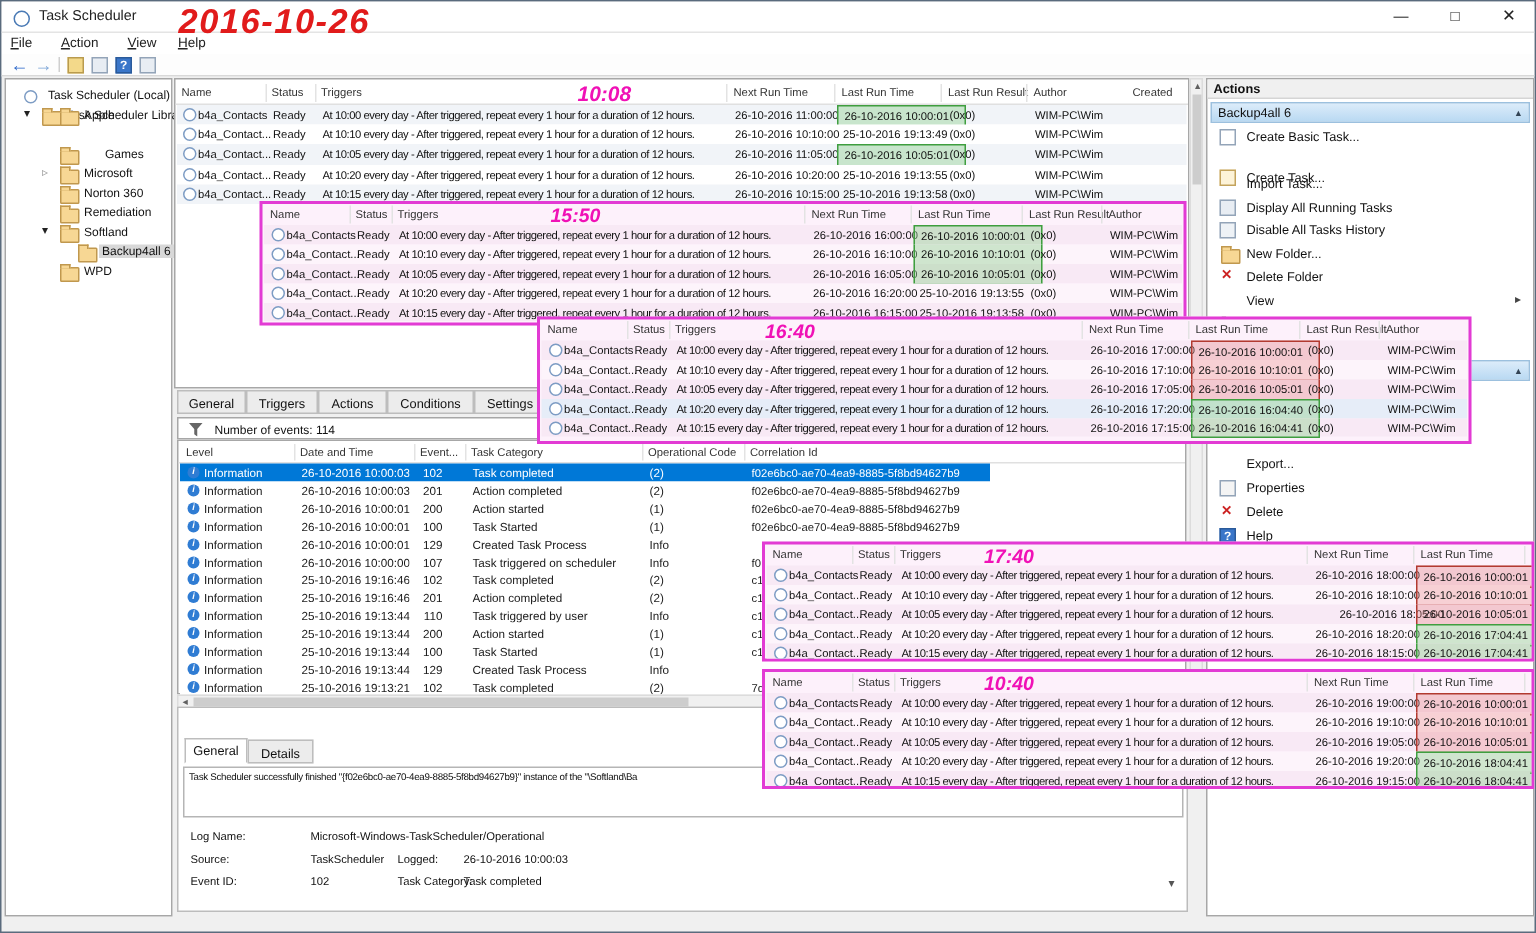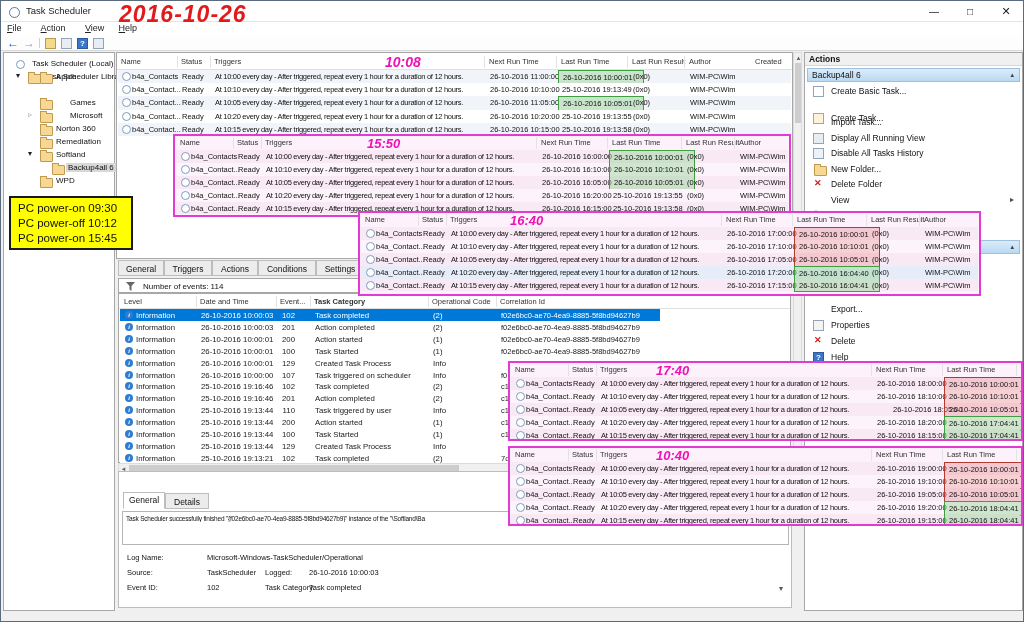--- a/index.html
+++ b/index.html
@@ -73,21 +73,21 @@
         <div class="folder" style="left: 36px; top: 4px;"></div>
         <div class="abs" style="left: 50px; top: 2px; font-size: 8px; white-space: nowrap; background: transparent; padding: 0px 2px;">Apple</div>
       </div>
       <div class="abs" style="left: 0px; top: 43px; width: 110px; height: 13px;">
         <div class="folder" style="left: 36px; top: 4px;"></div>
         <div class="abs" style="left: 50px; top: 2px; font-size: 8px; white-space: nowrap; background: transparent; padding: 0px 16px;">Games</div>
       </div>
       <div class="abs" style="left: 0px; top: 56px; width: 110px; height: 13px;">
         <div class="abs" style="left: 24px; top: 1px; font-size: 8px; color: rgb(153, 153, 153);">▹</div>
         <div class="folder" style="left: 36px; top: 4px;"></div>
-        <div class="abs" style="left: 50px; top: 2px; font-size: 8px; white-space: nowrap; background: transparent; padding: 0px 16px;">Microsoft</div>
+        <div class="abs" style="left: 50px; top: 2px; font-size: 8px; white-space: nowrap; background: transparent; padding: 0px 2px;">Microsoft</div>
       </div>
       <div class="abs" style="left: 0px; top: 69px; width: 110px; height: 13px;">
         <div class="folder" style="left: 36px; top: 4px;"></div>
         <div class="abs" style="left: 50px; top: 2px; font-size: 8px; white-space: nowrap; background: transparent; padding: 0px 2px;">Norton 360</div>
       </div>
       <div class="abs" style="left: 0px; top: 82px; width: 110px; height: 13px;">
         <div class="folder" style="left: 36px; top: 4px;"></div>
         <div class="abs" style="left: 50px; top: 2px; font-size: 8px; white-space: nowrap; background: transparent; padding: 0px 2px;">Remediation</div>
       </div>
       <div class="abs" style="left: 0px; top: 95px; width: 110px; height: 13px;">
@@ -191,21 +191,21 @@
     <svg style="position:absolute;left:7px;top:3px;" width="10" height="9">
         <path d="M0 0h9l-3.5 4v5l-2-1.5V4z" fill="#666"></path>
       </svg>
     <span class="abs" style="left:24px;top:3px;font-size:8px;">Number of events: 114</span>
   </div>
 
   <div class="panel" id="histpanel" style="left:117px;top:292px;width:673px;height:170px;">
       <div class="hc" style="left: 5px; top: 3px; font-size: 7.5px;">Level</div>
       <div class="hc" style="left: 81px; top: 3px; font-size: 7.5px;">Date and Time</div>
       <div class="hc" style="left: 161px; top: 3px; font-size: 7.5px; text-align: right;">Event...</div>
-      <div class="hc" style="left: 195px; top: 3px; font-size: 7.5px; font-weight: bold;">Task Category</div>
+      <div class="hc" style="left: 195px; top: 3px; font-size: 7.5px;">Task Category</div>
       <div class="hc" style="left: 313px; top: 3px; font-size: 7.5px;">Operational Code</div>
       <div class="hc" style="left: 381px; top: 3px; font-size: 7.5px;">Correlation Id</div>
       <div class="sep" style="left: 77px; top: 2px; height: 11px;"></div>
       <div class="sep" style="left: 157px; top: 2px; height: 11px;"></div>
       <div class="sep" style="left: 191px; top: 2px; height: 11px;"></div>
       <div class="sep" style="left: 309px; top: 2px; height: 11px;"></div>
       <div class="sep" style="left: 377px; top: 2px; height: 11px;"></div>
       <div class="abs" style="left: 0px; top: 14px; right: 0px; height: 1px; background: rgb(224, 224, 224);"></div>
       <div class="abs" style="left: 1px; top: 15px; width: 540px; height: 11.9px; background: rgb(0, 120, 215); color: rgb(255, 255, 255);">
         <div class="infoic" style="left: 5px; top: 2px;">i</div>
@@ -372,21 +372,21 @@
         </div>
         <div class="abs" style="left: 0px; top: 27px; width: 217px; height: 15px;">
           <div class="ai" style="left: 8px; top: 2px; background: rgb(253, 243, 216); border-color: rgb(195, 163, 92);"></div>
           <div class="abs" style="left: 26px; top: 2px; font-size: 8.5px; white-space: nowrap;">Create Task...</div>
         </div>
         <div class="abs" style="left: 0px; top: 31px; width: 217px; height: 15px;">
           <div class="abs" style="left: 26px; top: 2px; font-size: 8.5px; white-space: nowrap;">Import Task...</div>
         </div>
         <div class="abs" style="left: 0px; top: 46.5px; width: 217px; height: 15px;">
           <div class="ai" style="left: 8px; top: 2px; background: rgb(232, 237, 243);"></div>
-          <div class="abs" style="left: 26px; top: 2px; font-size: 8.5px; white-space: nowrap;">Display All Running View</div>
+          <div class="abs" style="left: 26px; top: 2px; font-size: 8.5px; white-space: nowrap;">Display All Running Tasks</div>
         </div>
         <div class="abs" style="left: 0px; top: 62px; width: 217px; height: 15px;">
           <div class="ai" style="left: 8px; top: 2px; background: rgb(238, 242, 246);"></div>
           <div class="abs" style="left: 26px; top: 2px; font-size: 8.5px; white-space: nowrap;">Disable All Tasks History</div>
         </div>
         <div class="abs" style="left: 0px; top: 77.5px; width: 217px; height: 15px;">
           <div class="folder" style="left: 9px; top: 4px;"></div>
           <div class="abs" style="left: 26px; top: 2px; font-size: 8.5px; white-space: nowrap;">New Folder...</div>
         </div>
         <div class="abs" style="left: 0px; top: 93px; width: 217px; height: 15px;">
@@ -419,25 +419,20 @@
           <div class="abs" style="left: 9px; top: 1px; color: rgb(204, 34, 34); font-weight: bold; font-size: 9px;">✕</div>
           <div class="abs" style="left: 26px; top: 2px; font-size: 8.5px; white-space: nowrap;">Delete</div>
         </div>
         <div class="abs" style="left: 0px; top: 48px; width: 217px; height: 15px;">
           <div class="ai" style="left: 8px; top: 2px; background: rgb(58, 118, 201); border-color: rgb(42, 90, 154); color: rgb(255, 255, 255); font-size: 8px; text-align: center; line-height: 9px; font-weight: bold;">?</div>
           <div class="abs" style="left: 26px; top: 2px; font-size: 8.5px; white-space: nowrap;">Help</div>
         </div>
       </div>
   </div>
 
-  <div class="abs" id="powernote" style="left:8px;top:195px;width:124px;height:54px;background:#ffff00;border:2px solid #1a1a1a;z-index:15;padding:3px 0 0 7px;">
-    <div style="font-size:11.5px;line-height:15px;color:#111;">PC power-on 09:30</div>
-    <div style="font-size:11.5px;line-height:15px;color:#111;">PC power-off 10:12</div>
-    <div style="font-size:11.5px;line-height:15px;color:#111;">PC power-on 15:45</div>
-  </div>
 
   <div id="overlayroot">
       <div class="overlay" style="left: 172px; top: 133px; width: 618px; height: 83px;">
         <div class="hc" style="left: 5px; top: 2px; font-size: 7.5px;">Name</div>
         <div class="hc" style="left: 62px; top: 2px; font-size: 7.5px;">Status</div>
         <div class="hc" style="left: 90px; top: 2px; font-size: 7.5px;">Triggers</div>
         <div class="hc" style="left: 366px; top: 2px; font-size: 7.5px;">Next Run Time</div>
         <div class="hc" style="left: 437px; top: 2px; font-size: 7.5px;">Last Run Time</div>
         <div class="hc" style="left: 511px; top: 2px; font-size: 7.5px;">Last Run Result</div>
         <div class="hc" style="left: 564px; top: 2px; font-size: 7.5px;">Author</div>

